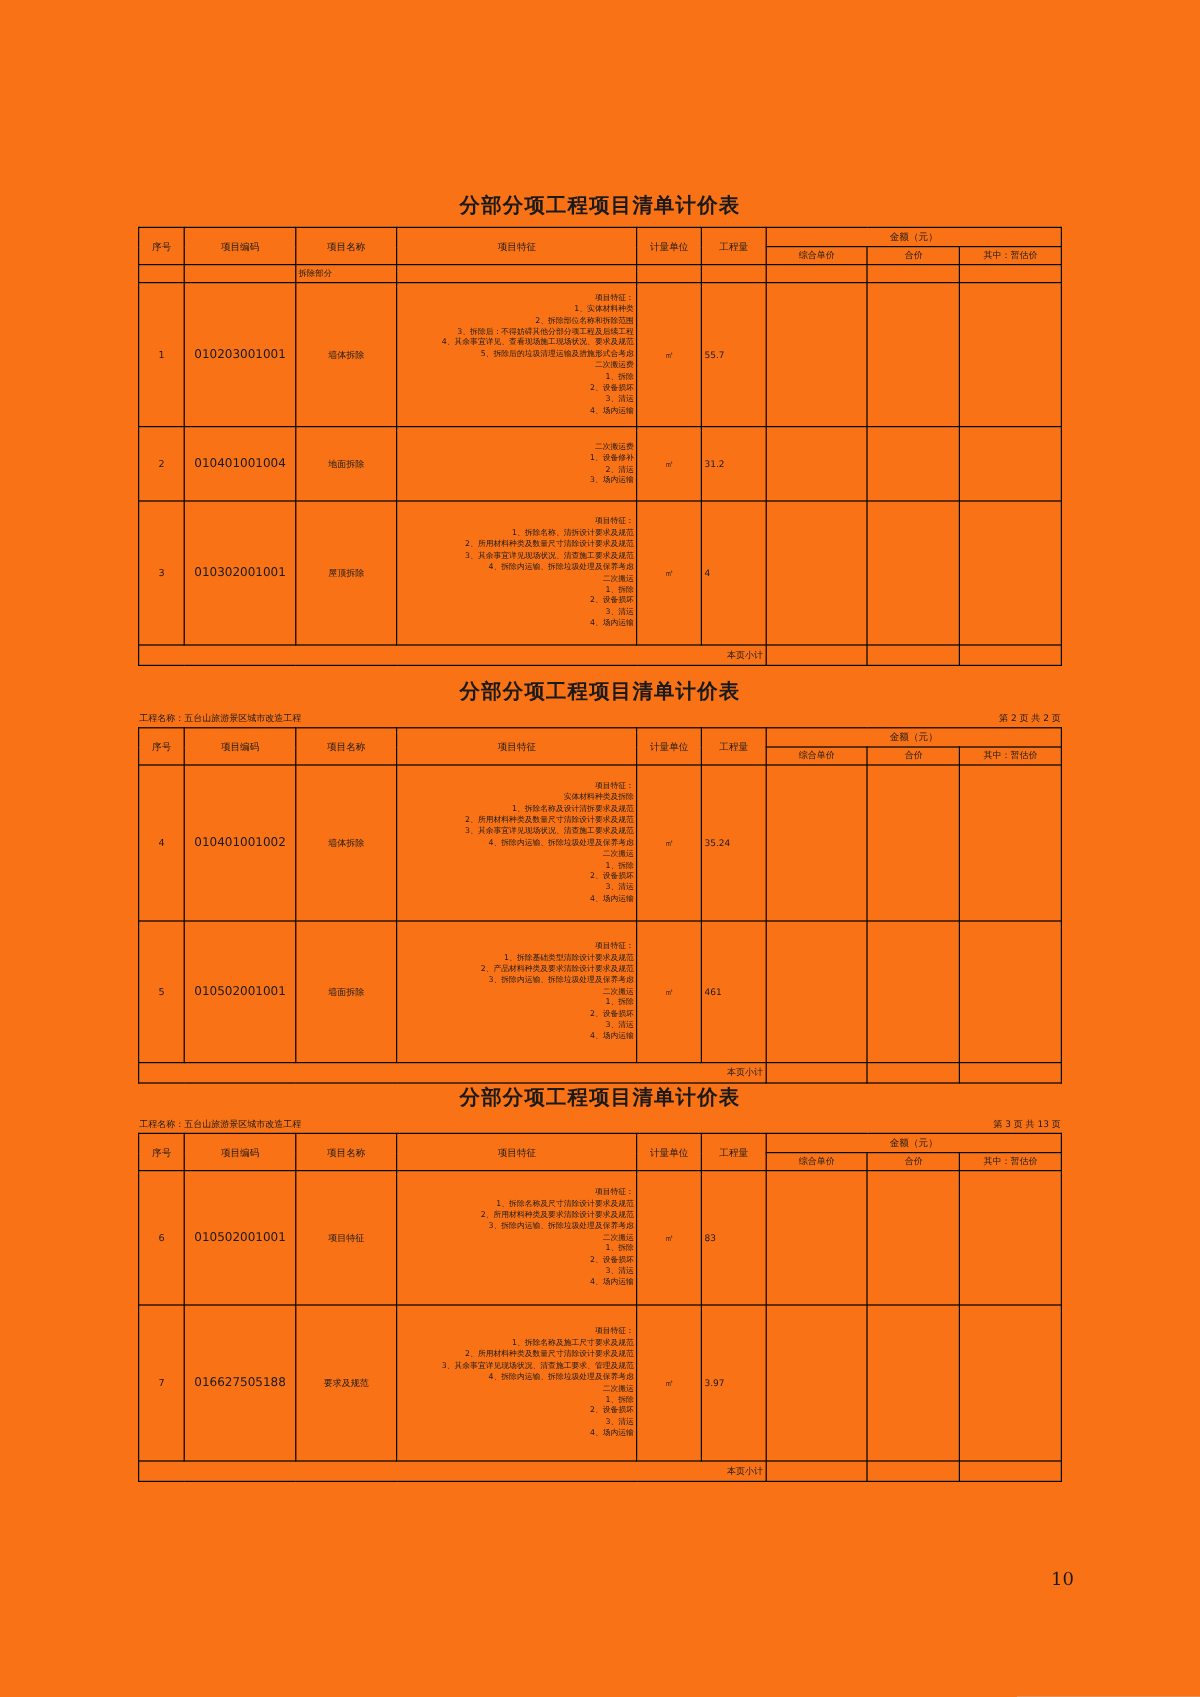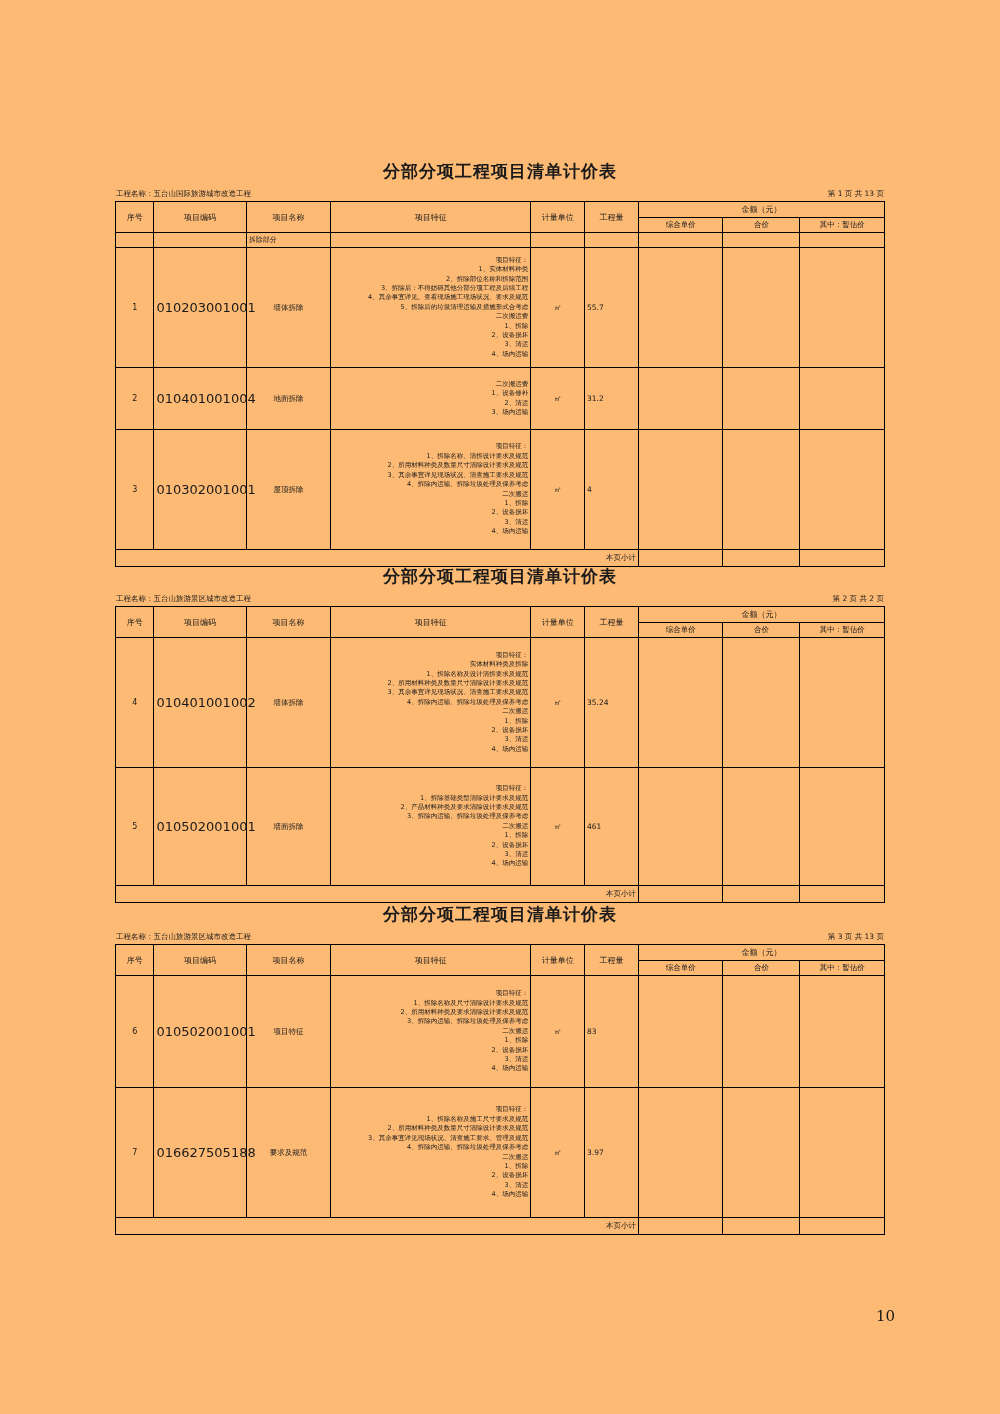--- a/index.html
+++ b/index.html
@@ -3,21 +3,21 @@
 <meta charset="utf-8">
 <style>
   html, body {
     margin: 0;
     padding: 0;
     background: #c8c8c8;
   }
   .page {
     width: 1000px;
     height: 1414px;
-    background: #fdba74;
+    background: #f97316;
     position: relative;
     margin: 0 auto;
     font-family: "DejaVu Sans", "Liberation Sans", sans-serif;
     color: #1a1a1a;
     overflow: hidden;
   }
   .sheet {
     position: absolute;
     left: 115px;
     width: 770px;
@@ -63,21 +63,21 @@
     height: 12px;
   }
   .desc {
     vertical-align: top;
     text-align: right;
     line-height: 1.45;
     font-size: 6.5px;
     padding: 3px 3px;
   }
   .seqcell { text-align: center; font-size: 8px; }
-  .codecell { text-align: center; font-size: 13px; }
+  .codecell { text-align: center; font-size: 10px; }
   .namecell { text-align: center; font-size: 7.5px; }
   .unitcell { text-align: center; font-size: 7.5px; }
   .qtycell  { text-align: left; font-size: 7.5px; }
   .blank { }
   .subhead td {
     font-size: 7px;
     height: 12px;
   }
   .footer-row td {
     text-align: right;
@@ -93,24 +93,20 @@
   }
   .money-group { text-align: center; }
 </style>
 </head>
 <body>
 
 <div class="page">
 
   <div class="sheet" style="top:160px;">
     <div class="sheet-title">分部分项工程项目清单计价表</div>
-    <div class="meta-row">
-      <span class="meta-left">工程名称：五台山国际旅游城市改造工程</span>
-      <span class="meta-right">第 1 页  共 13 页</span>
-    </div>
     <table class="qty">
       <colgroup>
         <col style="width:5%">
           <col style="width:12%">
           <col style="width:11%">
         <col style="width:26%">
           <col style="width:7%">
           <col style="width:7%">
         <col style="width:11%">
           <col style="width:10%">

